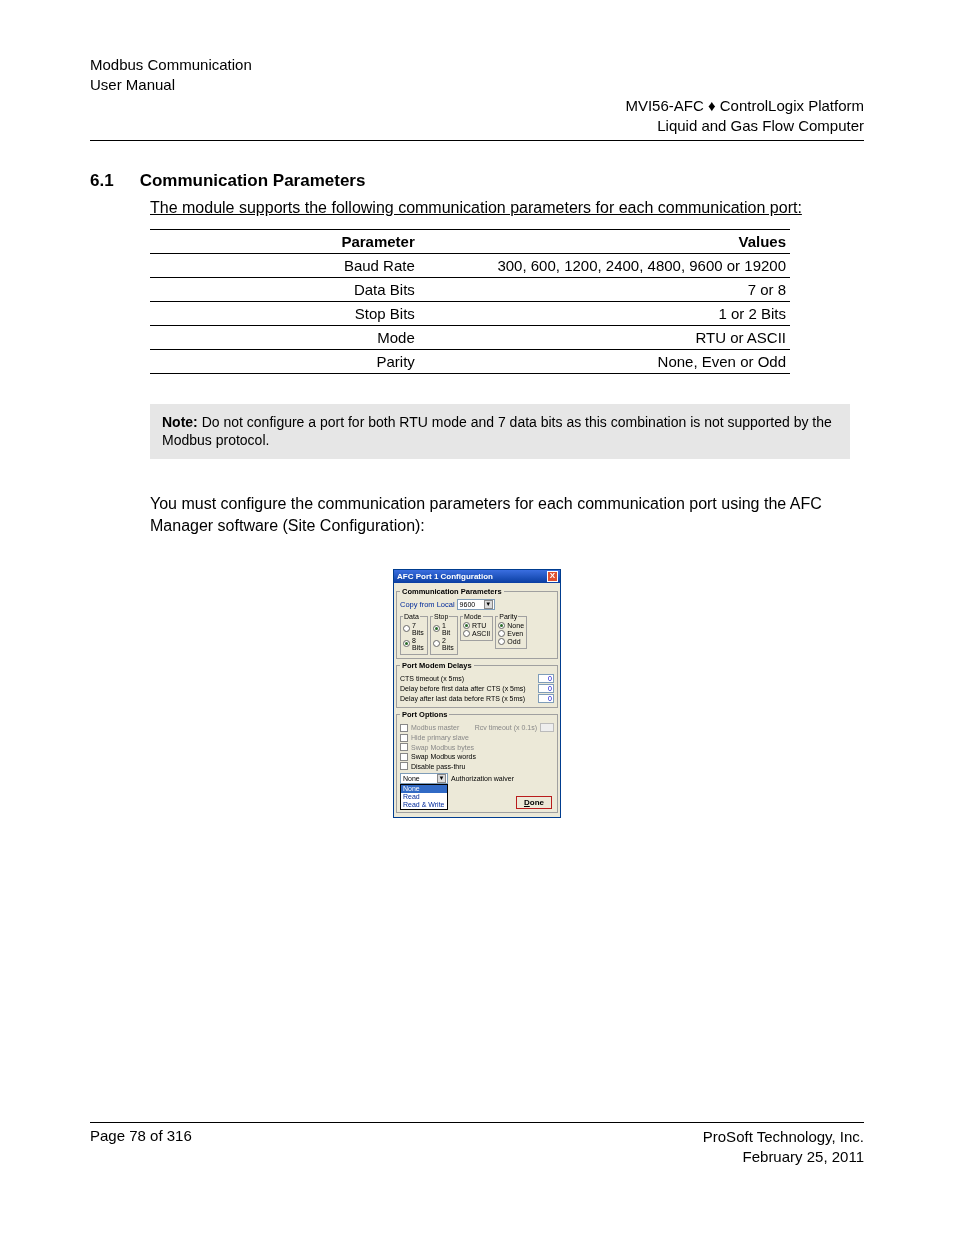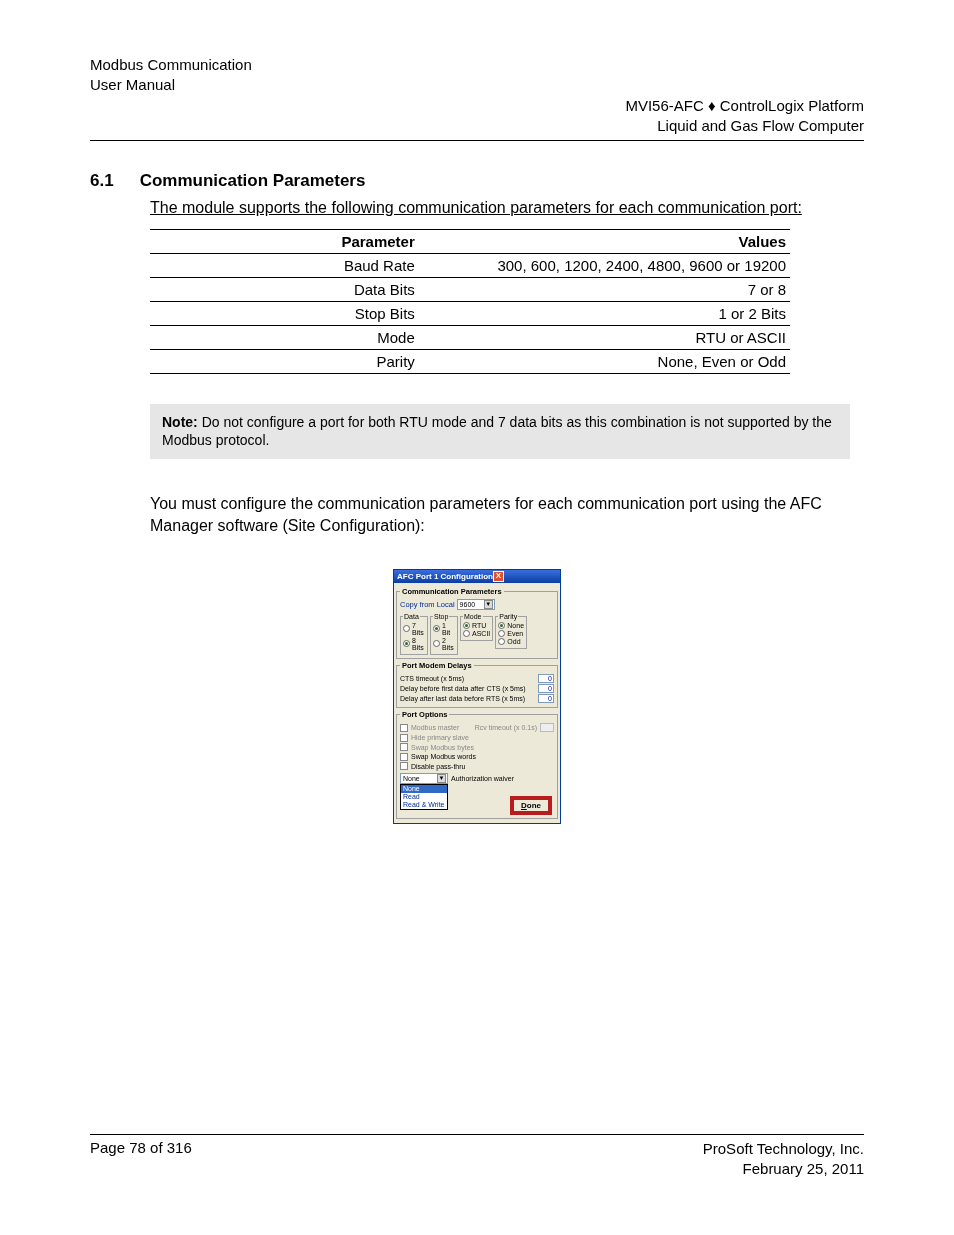--- a/index.html
+++ b/index.html
@@ -73,20 +73,21 @@
     margin: 0 auto;
     border: 1px solid #003c8f;
     background: #ece9d8;
     font-family: Tahoma, Arial, sans-serif;
     font-size: 8px;
   }
   .dialog .titlebar {
     background: linear-gradient(#3a6ee0, #0a3ea1);
     color: #fff;
     display: flex;
+    justify-content: space-between;
     align-items: center;
     padding: 1px 2px 1px 3px;
     font-size: 8px;
     font-weight: bold;
   }
   .dialog .close-btn {
     width: 11px; height: 11px;
     background: #e05030;
     border: 1px solid #fff;
     color: #fff;
@@ -159,27 +160,27 @@
     width: 9px; height: 9px; background: #dcdcdc; border: 1px solid #888;
     font-size: 6px; line-height: 7px; text-align: center;
   }
   .dropdown-list {
     border: 1px solid #000; background: #fff; width: 48px; font-size: 7px;
   }
   .dropdown-list div { padding: 0 2px; line-height: 8px; color: #002a9a; }
   .dropdown-list div.sel { background: #316ac5; color: #fff; }
   .done-row { display: flex; justify-content: flex-end; margin-top: -14px; padding-right: 2px; }
   .done-btn {
-    border: 4px solid #b91c1c; background: #ece9d8; font-size: 8px; padding: 1px 7px; font-weight: bold;
+    border: 1px solid #b91c1c; background: #ece9d8; font-size: 8px; padding: 1px 7px; font-weight: bold;
   }
   .done-btn span { text-decoration: underline; }
 
   .footer {
     position: absolute;
-    bottom: 56px;
+    bottom: 68px;
     left: 90px; right: 90px;
     border-top: 1px solid #000;
     padding-top: 4px;
     display: flex;
     justify-content: space-between;
     font-size: 15px;
   }
   .footer .right { text-align: right; line-height: 1.35; }
 </style>
 </head>

